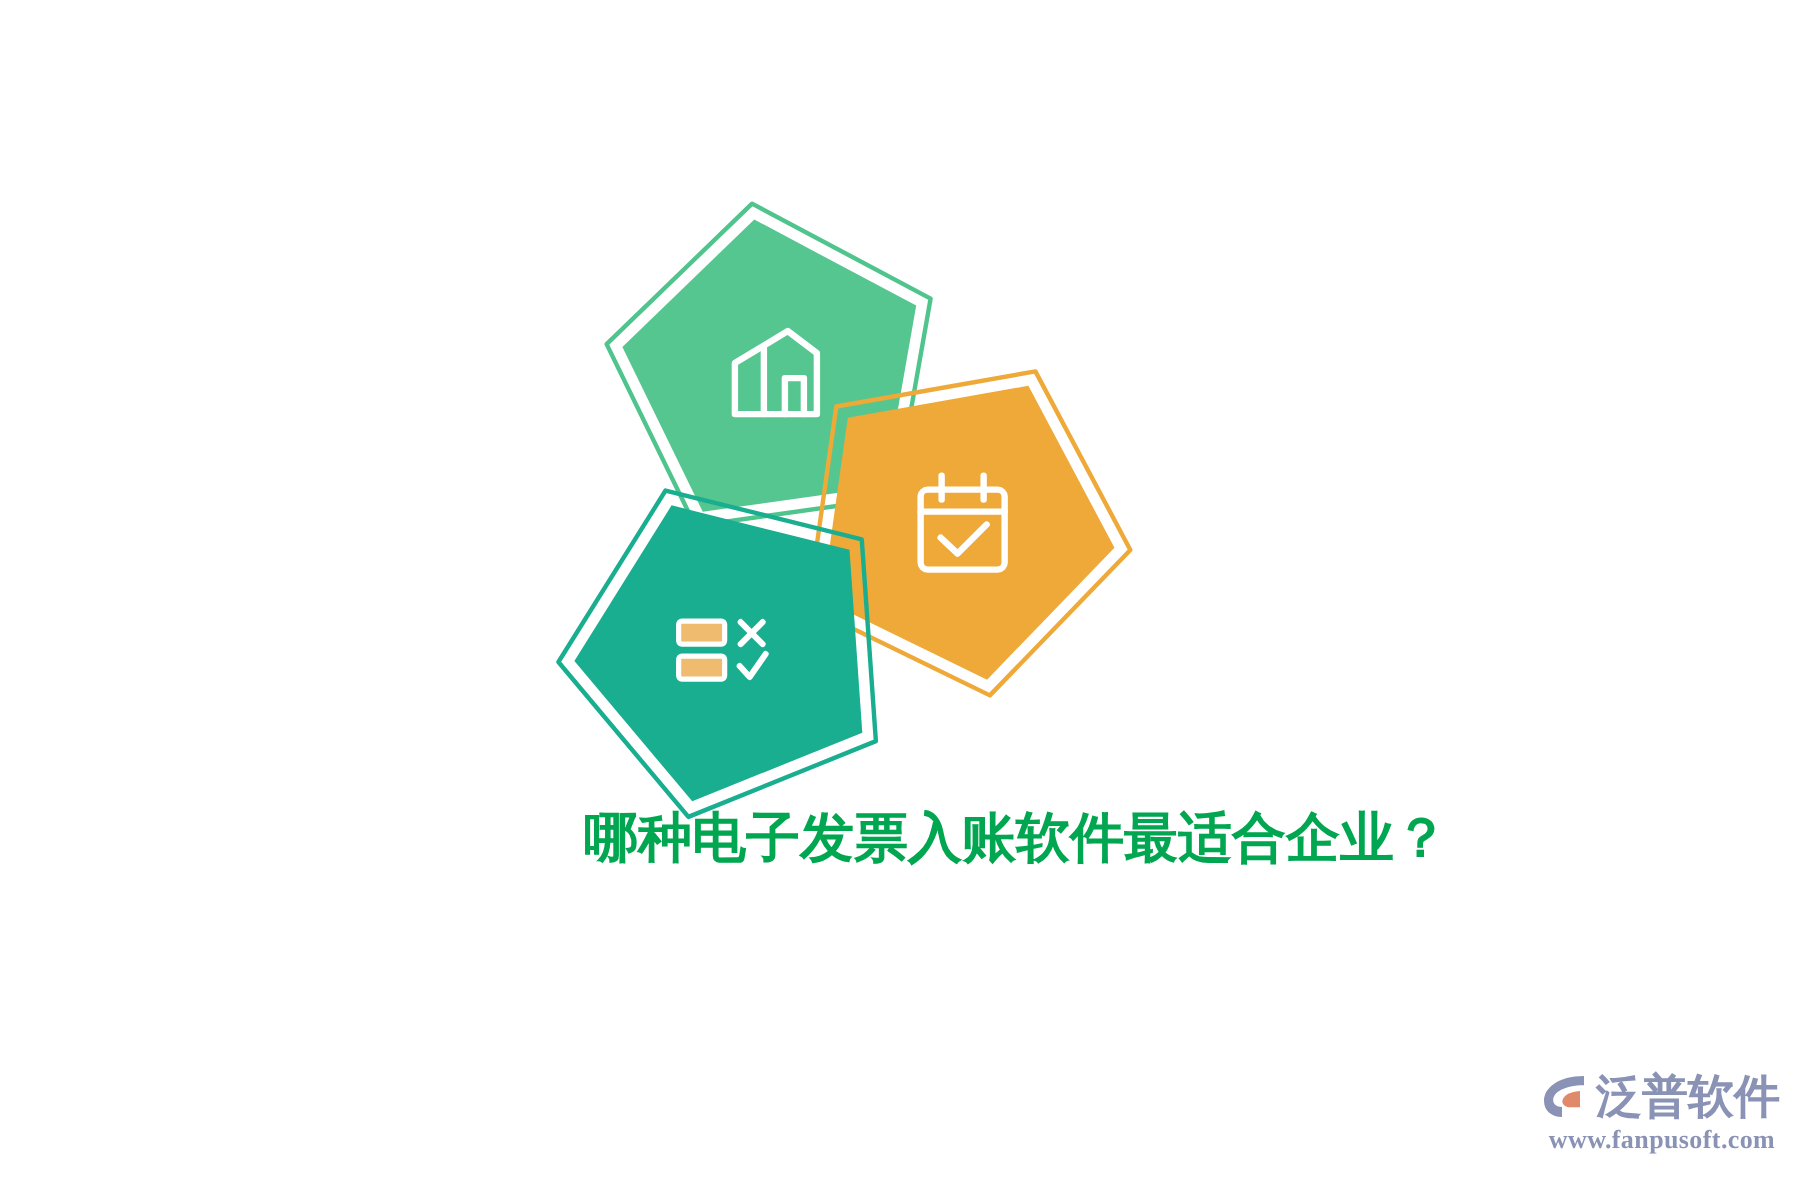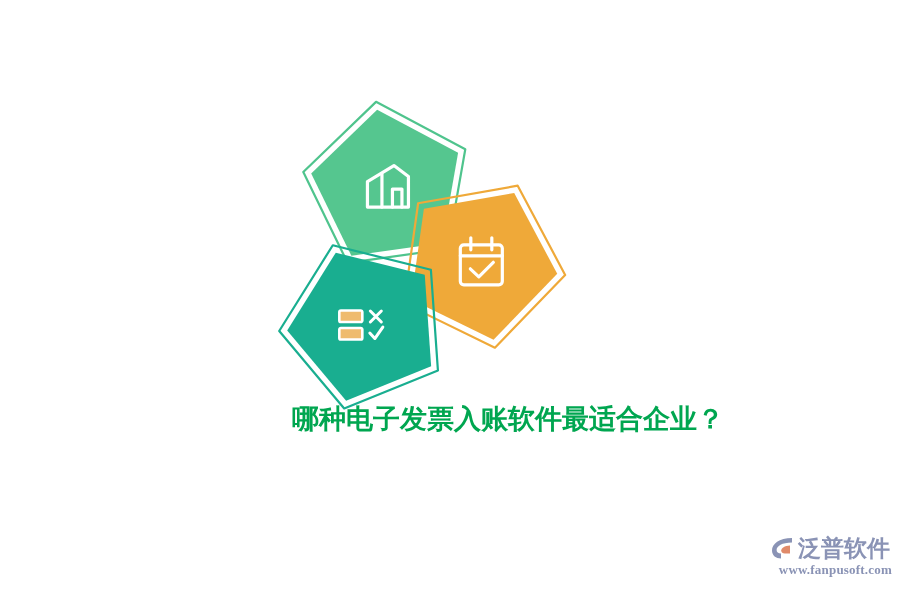--- a/index.html
+++ b/index.html
@@ -82,21 +82,21 @@
     letter-spacing: 0px;
     white-space: nowrap;
   }
   .wm-url {
     font-size: 13px;
     font-weight: 700;
     color: #8A93B5;
     letter-spacing: 0.2px;
     line-height: 16px;
     white-space: nowrap;
-    text-align: right;
+    text-align: center;
     margin-top: -1px;
     font-family: "Liberation Serif", "DejaVu Serif", serif;
   }
 </style>
 </head>
 <body>
 
 <div id="canvas">
 
   <div class="cluster">

